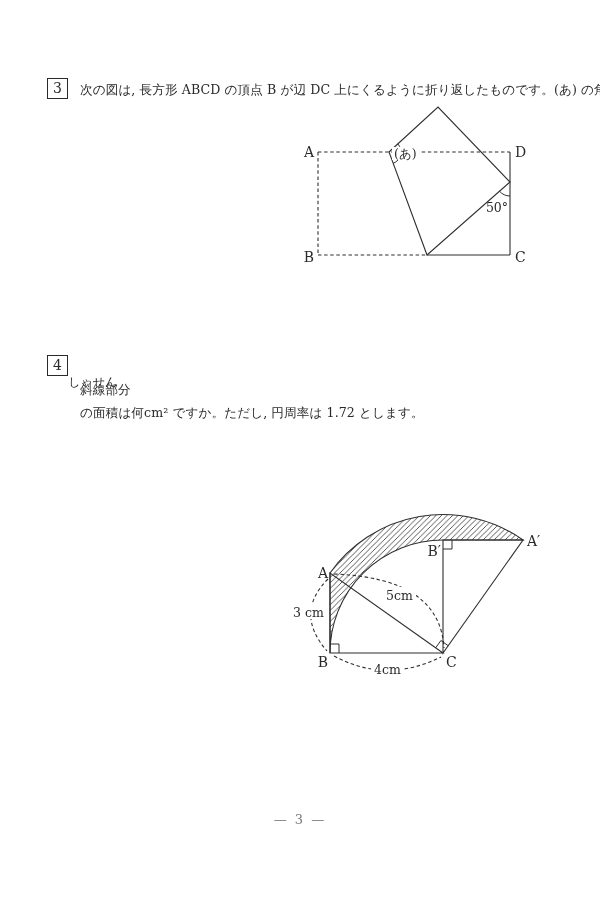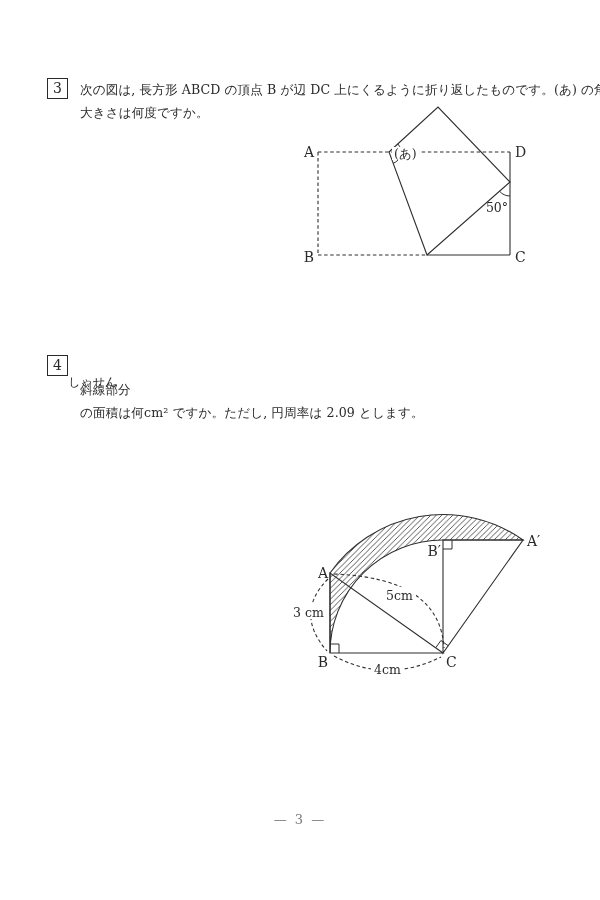--- a/index.html
+++ b/index.html
@@ -36,21 +36,20 @@
 </style>
 </head>
 <body>
 
 <div class="page">
 
   <div class="qbox" style="left:47px;top:78px;">
     <span>3</span>
   </div>
   <div class="qline" style="top:80px;">次の図は, 長方形 ABCD の頂点 B が辺 DC 上にくるように折り返したものです。(あ) の角の</div>
-  <div class="qline" style="top:103px;">大きさは何度ですか。</div>
 
   <svg class="fig" style="left:280px;top:90px;" width="270" height="190" viewBox="280 90 270 190">
 
     <path class="dash" d="M318,152 H510"></path>
     <path class="dash" d="M318,152 V255"></path>
     <path class="dash" d="M318,255 H427"></path>
     <path class="solid" d="M427,255 H510"></path>
     <path class="solid" d="M510,152 V255"></path>
 
     <path class="solid" d="M389,152 L438,107 L510,182 L427,255 Z"></path>
@@ -67,21 +66,21 @@
     <text class="vlabel" x="314" y="262" text-anchor="end">B</text>
     <text class="vlabel" x="515" y="262">C</text>
   </svg>
 
   <div class="qbox" style="left:47px;top:355px;">
     <span>4</span>
   </div>
   <div class="qline" style="top:380px;">
     <span class="rubywrap"><span class="rt">しゃせん</span><span>斜線</span></span><span>部分</span>
   </div>
-  <div class="qline" style="top:403px;">の面積は何cm² ですか。ただし, 円周率は 2.09 とします。</div>
+  <div class="qline" style="top:403px;">の面積は何cm² ですか。ただし, 円周率は 1.72 とします。</div>
 
   <svg class="fig" style="left:285px;top:495px;" width="275" height="200" viewBox="285 495 275 200">
     <defs>
       <pattern id="hatch" width="5.5" height="5.5" patternUnits="userSpaceOnUse">
         <path d="M-1,1 l2,-2 M0,5.5 l5.5,-5.5 M4.5,6.5 l2,-2" stroke="#2f2f2f" stroke-width="0.8"></path>
       </pattern>
     </defs>
 
     <path d="M330,573 A138.45,138.45 0 0 1 523,540 L443,540 A113,113 0 0 0 330,653 Z" fill="url(#hatch)" stroke="#2f2f2f" stroke-width="1.1"></path>
 

